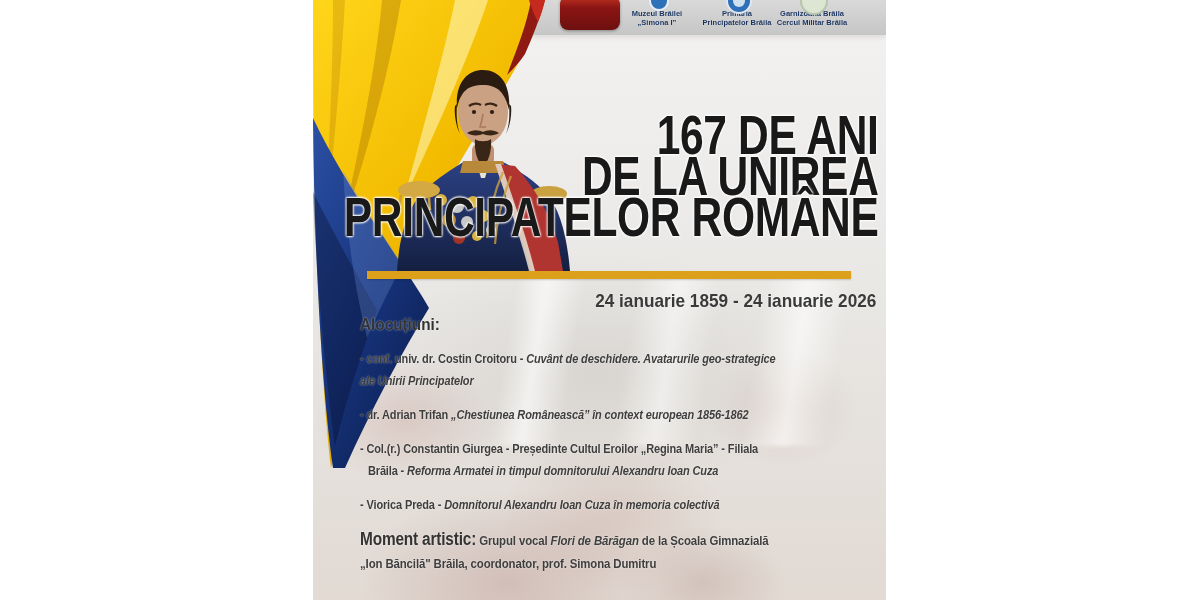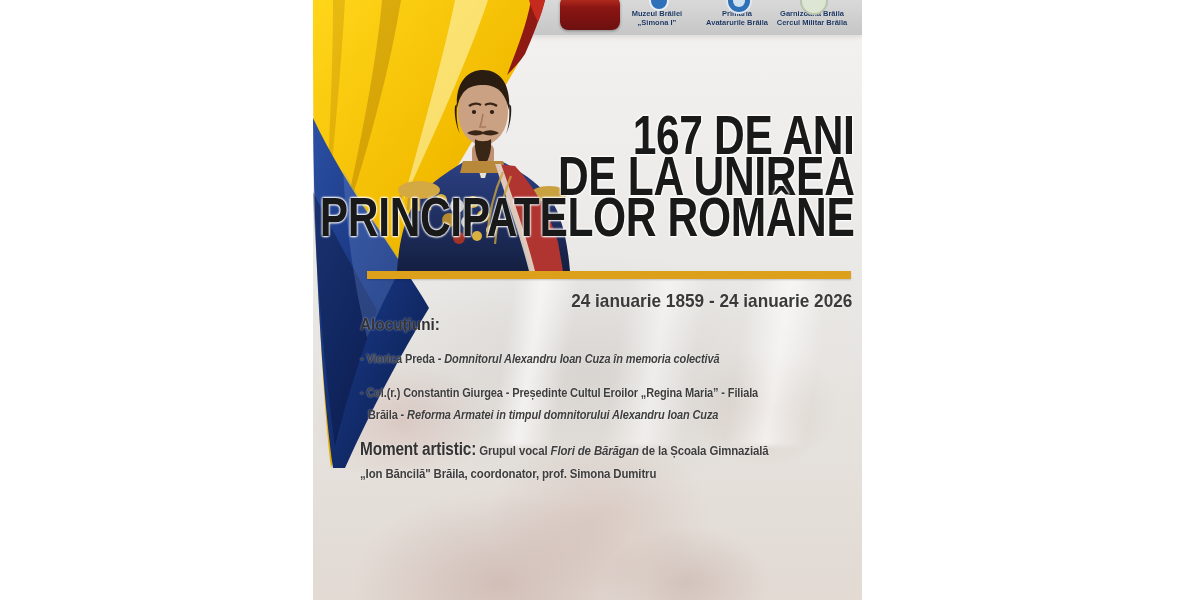--- a/index.html
+++ b/index.html
@@ -1,18 +1,18 @@
 <!DOCTYPE html>
 <html><head>
 <meta charset="utf-8">
 <style>
   html,body{margin:0;padding:0;background:#ffffff;}
   body{font-family:"Liberation Sans",sans-serif;}
   .stage{position:relative;width:1200px;height:600px;background:#ffffff;overflow:hidden;}
-  .poster{position:absolute;left:313px;top:0;width:549px;height:600px;overflow:hidden;background:#d946ef;}
+  .poster{position:absolute;left:313px;top:0;width:549px;height:600px;overflow:hidden;background:#d946ef;padding-left:24px;}
 
   
   .bg-art{position:absolute;inset:0;z-index:1;background:
     radial-gradient(ellipse 130px 90px at 16% 70%, rgba(158,62,50,.15), transparent 70%),
     radial-gradient(ellipse 160px 110px at 52% 86%, rgba(150,72,55,.13), transparent 70%),
     radial-gradient(ellipse 110px 85px at 82% 68%, rgba(140,82,60,.11), transparent 70%),
     radial-gradient(ellipse 210px 130px at 34% 97%, rgba(128,48,44,.17), transparent 70%),
     radial-gradient(ellipse 120px 80px at 68% 97%, rgba(120,55,48,.15), transparent 70%),
     radial-gradient(ellipse 300px 160px at 50% 62%, rgba(90,85,80,.10), transparent 75%),
     linear-gradient(180deg,#f3f2f1 0%,#ebeae8 38%,#e6e3df 66%,#e2dad3 100%);}
@@ -152,21 +152,21 @@
       <div class="circ circ-muzeu"></div>
       <div class="lbl">
         <div>Muzeul Brăilei</div>
           <div>„Simona I”</div>
       </div>
     </div>
     <div class="org org3">
       <div class="circ circ-primarie"></div>
       <div class="lbl">
         <div>Primăria</div>
-          <div>Avatarurile Brăila</div>
+          <div>Principatelor Brăila</div>
       </div>
     </div>
     <div class="org org4">
       <div class="circ circ-garnizoana"></div>
       <div class="lbl">
         <div>Garnizoana Brăila</div>
           <div>Cercul Militar Brăila</div>
       </div>
     </div>
 
@@ -177,25 +177,32 @@
       <div class="tl">DE LA UNIREA</div>
       <div class="tl">PRINCIPATELOR ROMÂNE</div>
     </div>
 
     <div class="date-range">24 ianuarie 1859 - 24 ianuarie 2026</div>
 
     <div class="body-text">
       <div class="h-agenda">Alocuțiuni:</div>
 
       <div class="item">
-        <div class="bline"><span>- Viorica Preda - </span><span class="it">Domnitorul Alexandru Ioan Cuza în memoria colectivă</span></div>
+        <div class="bline"><span>- conf. univ. dr. Costin Croitoru - </span><span class="it">Cuvânt de deschidere. Avatarurile geo-strategice</span></div>
+        <div class="bline"><span class="it">ale Unirii Principatelor</span></div>
+      </div>
+      <div class="item">
+        <div class="bline"><span>- dr. Adrian Trifan </span><span class="it">„Chestiunea Românească” în context european 1856-1862</span></div>
       </div>
       <div class="item">
         <div class="bline"><span>- Col.(r.) Constantin Giurgea - Președinte Cultul Eroilor „Regina Maria” - Filiala</span></div>
         <div class="bline indent"><span>Brăila - </span><span class="it">Reforma Armatei in timpul domnitorului Alexandru Ioan Cuza</span></div>
+      </div>
+      <div class="item">
+        <div class="bline"><span>- Viorica Preda - </span><span class="it">Domnitorul Alexandru Ioan Cuza în memoria colectivă</span></div>
       </div>
 
       <div class="moment">
         <div class="bline"><span class="mh">Moment artistic:</span><span><span> Grupul vocal </span><span class="it">Flori de Bărăgan</span><span> de la Școala Gimnazială</span></span></div>
         <div class="bline"><span>„Ion Băncilă" Brăila, coordonator, prof. Simona Dumitru</span></div>
       </div>
     </div>
 
   </div>
 </div>

